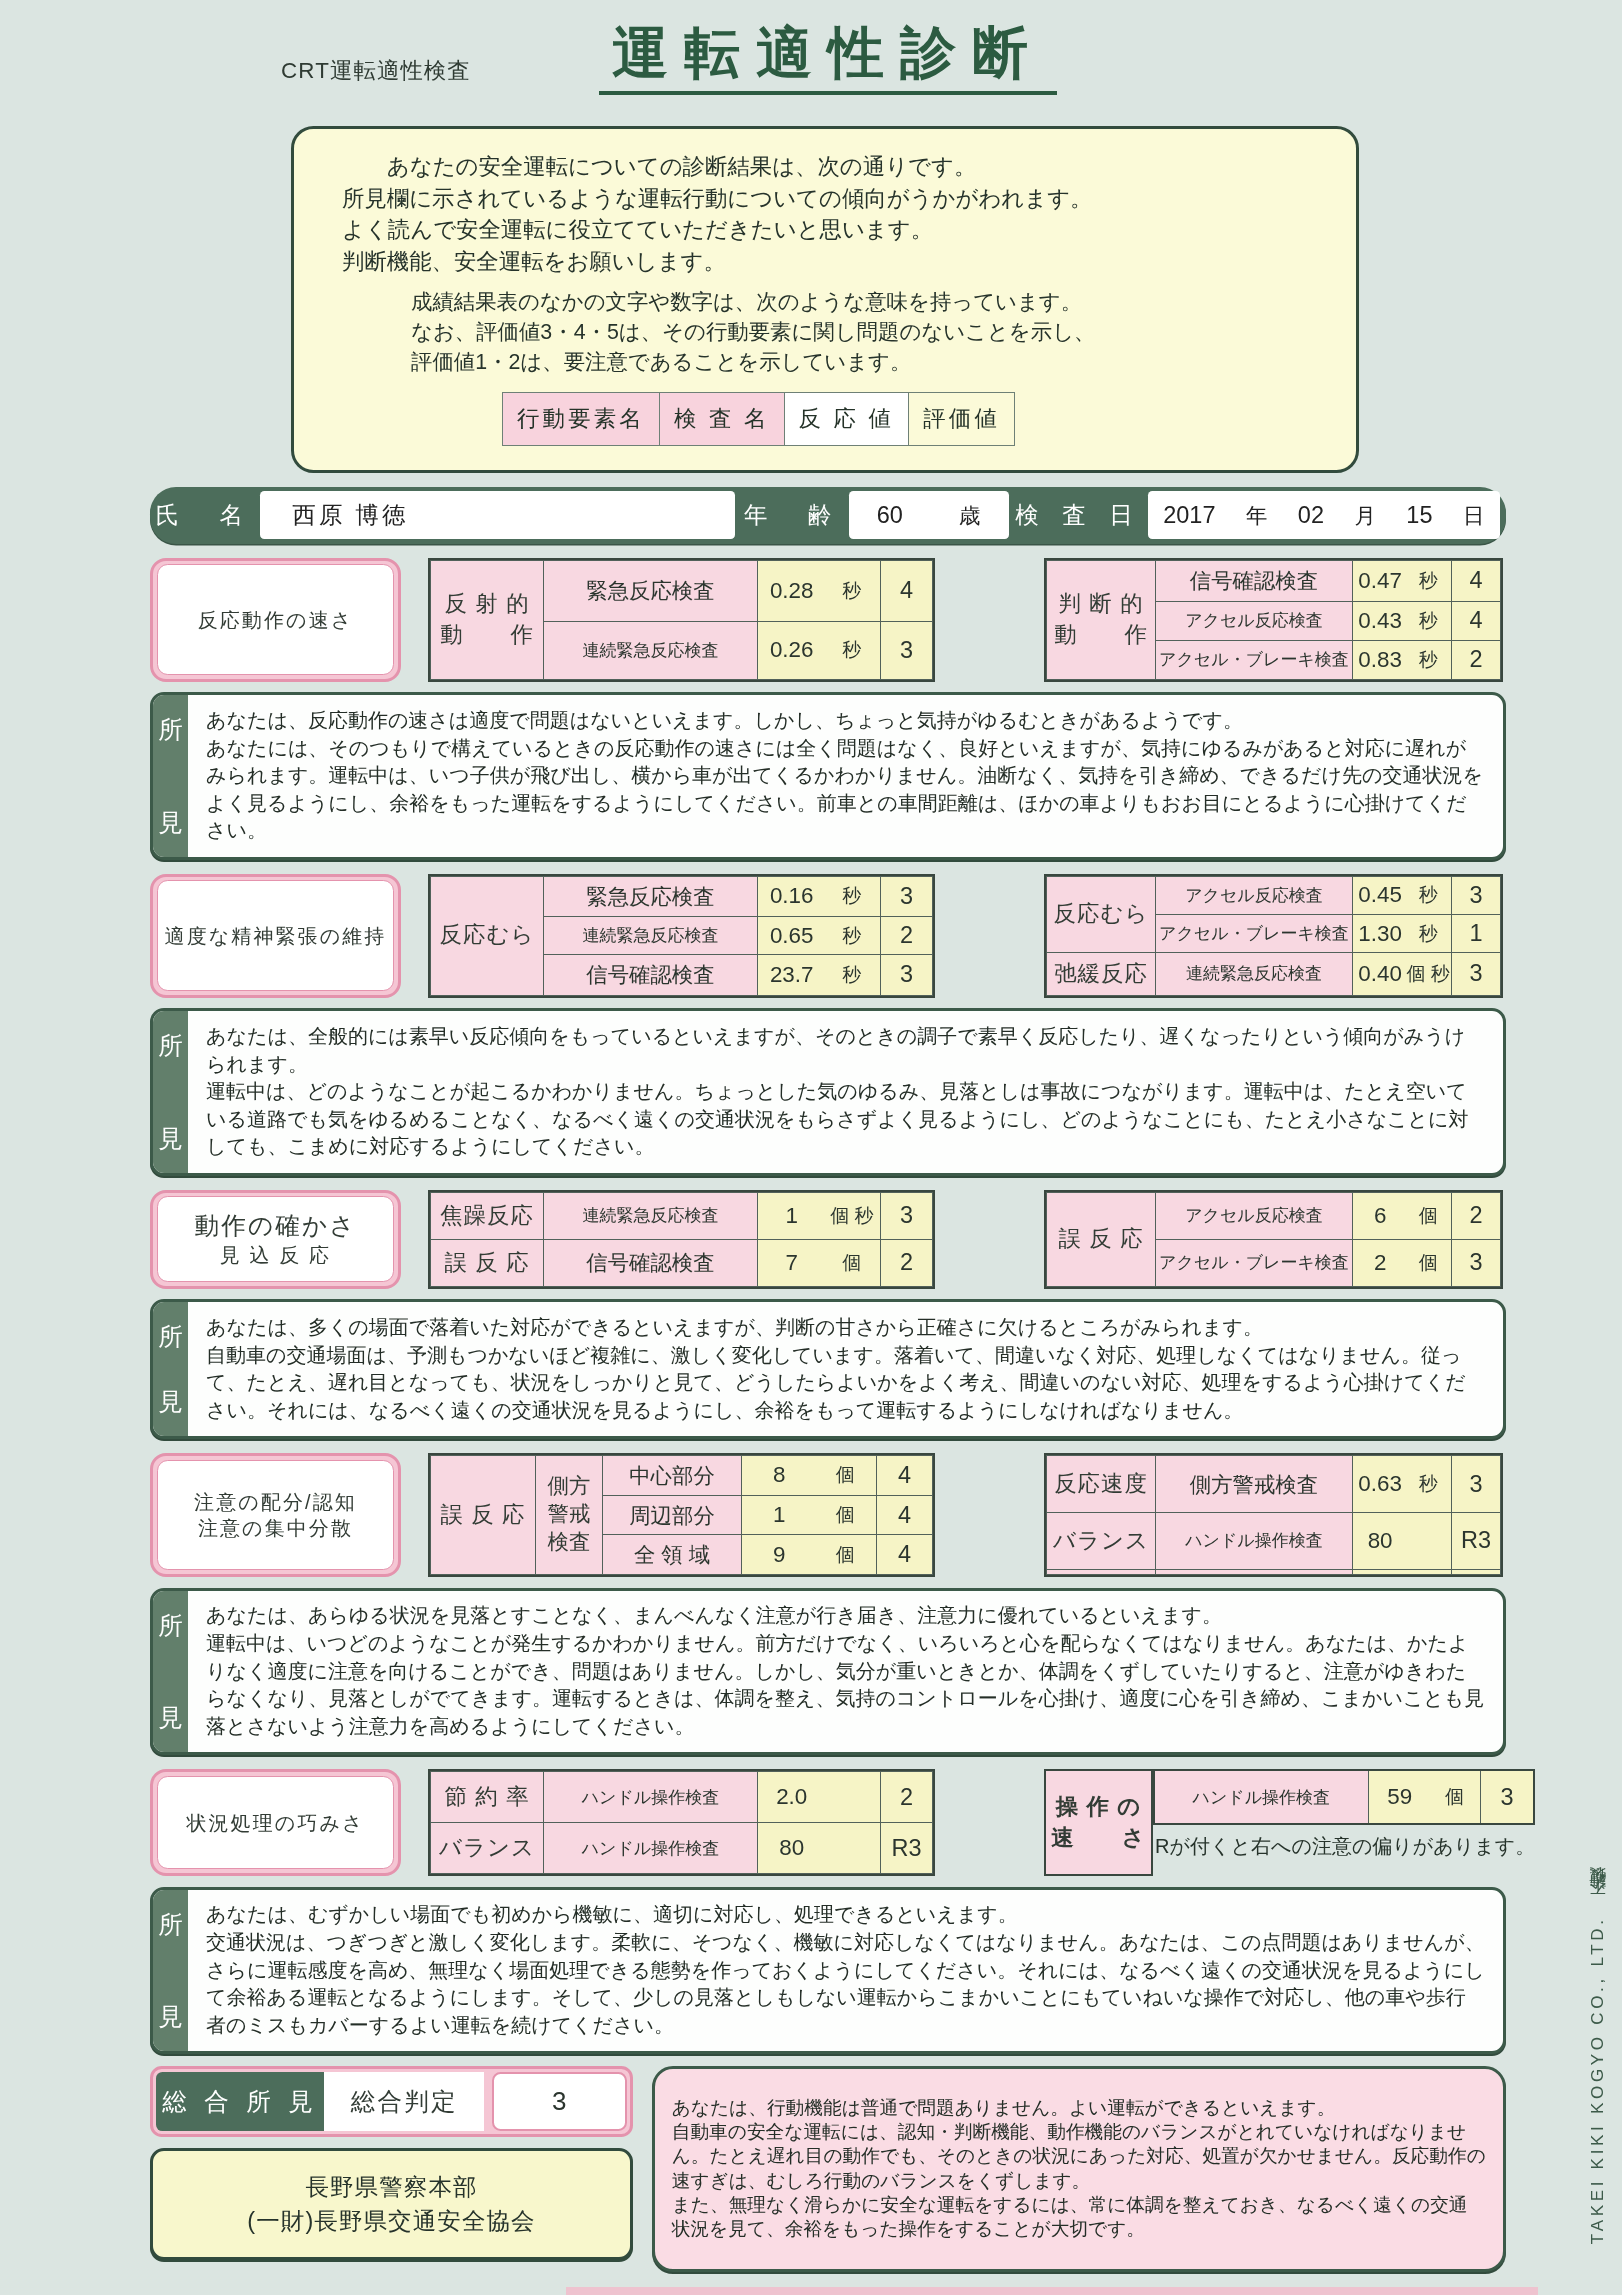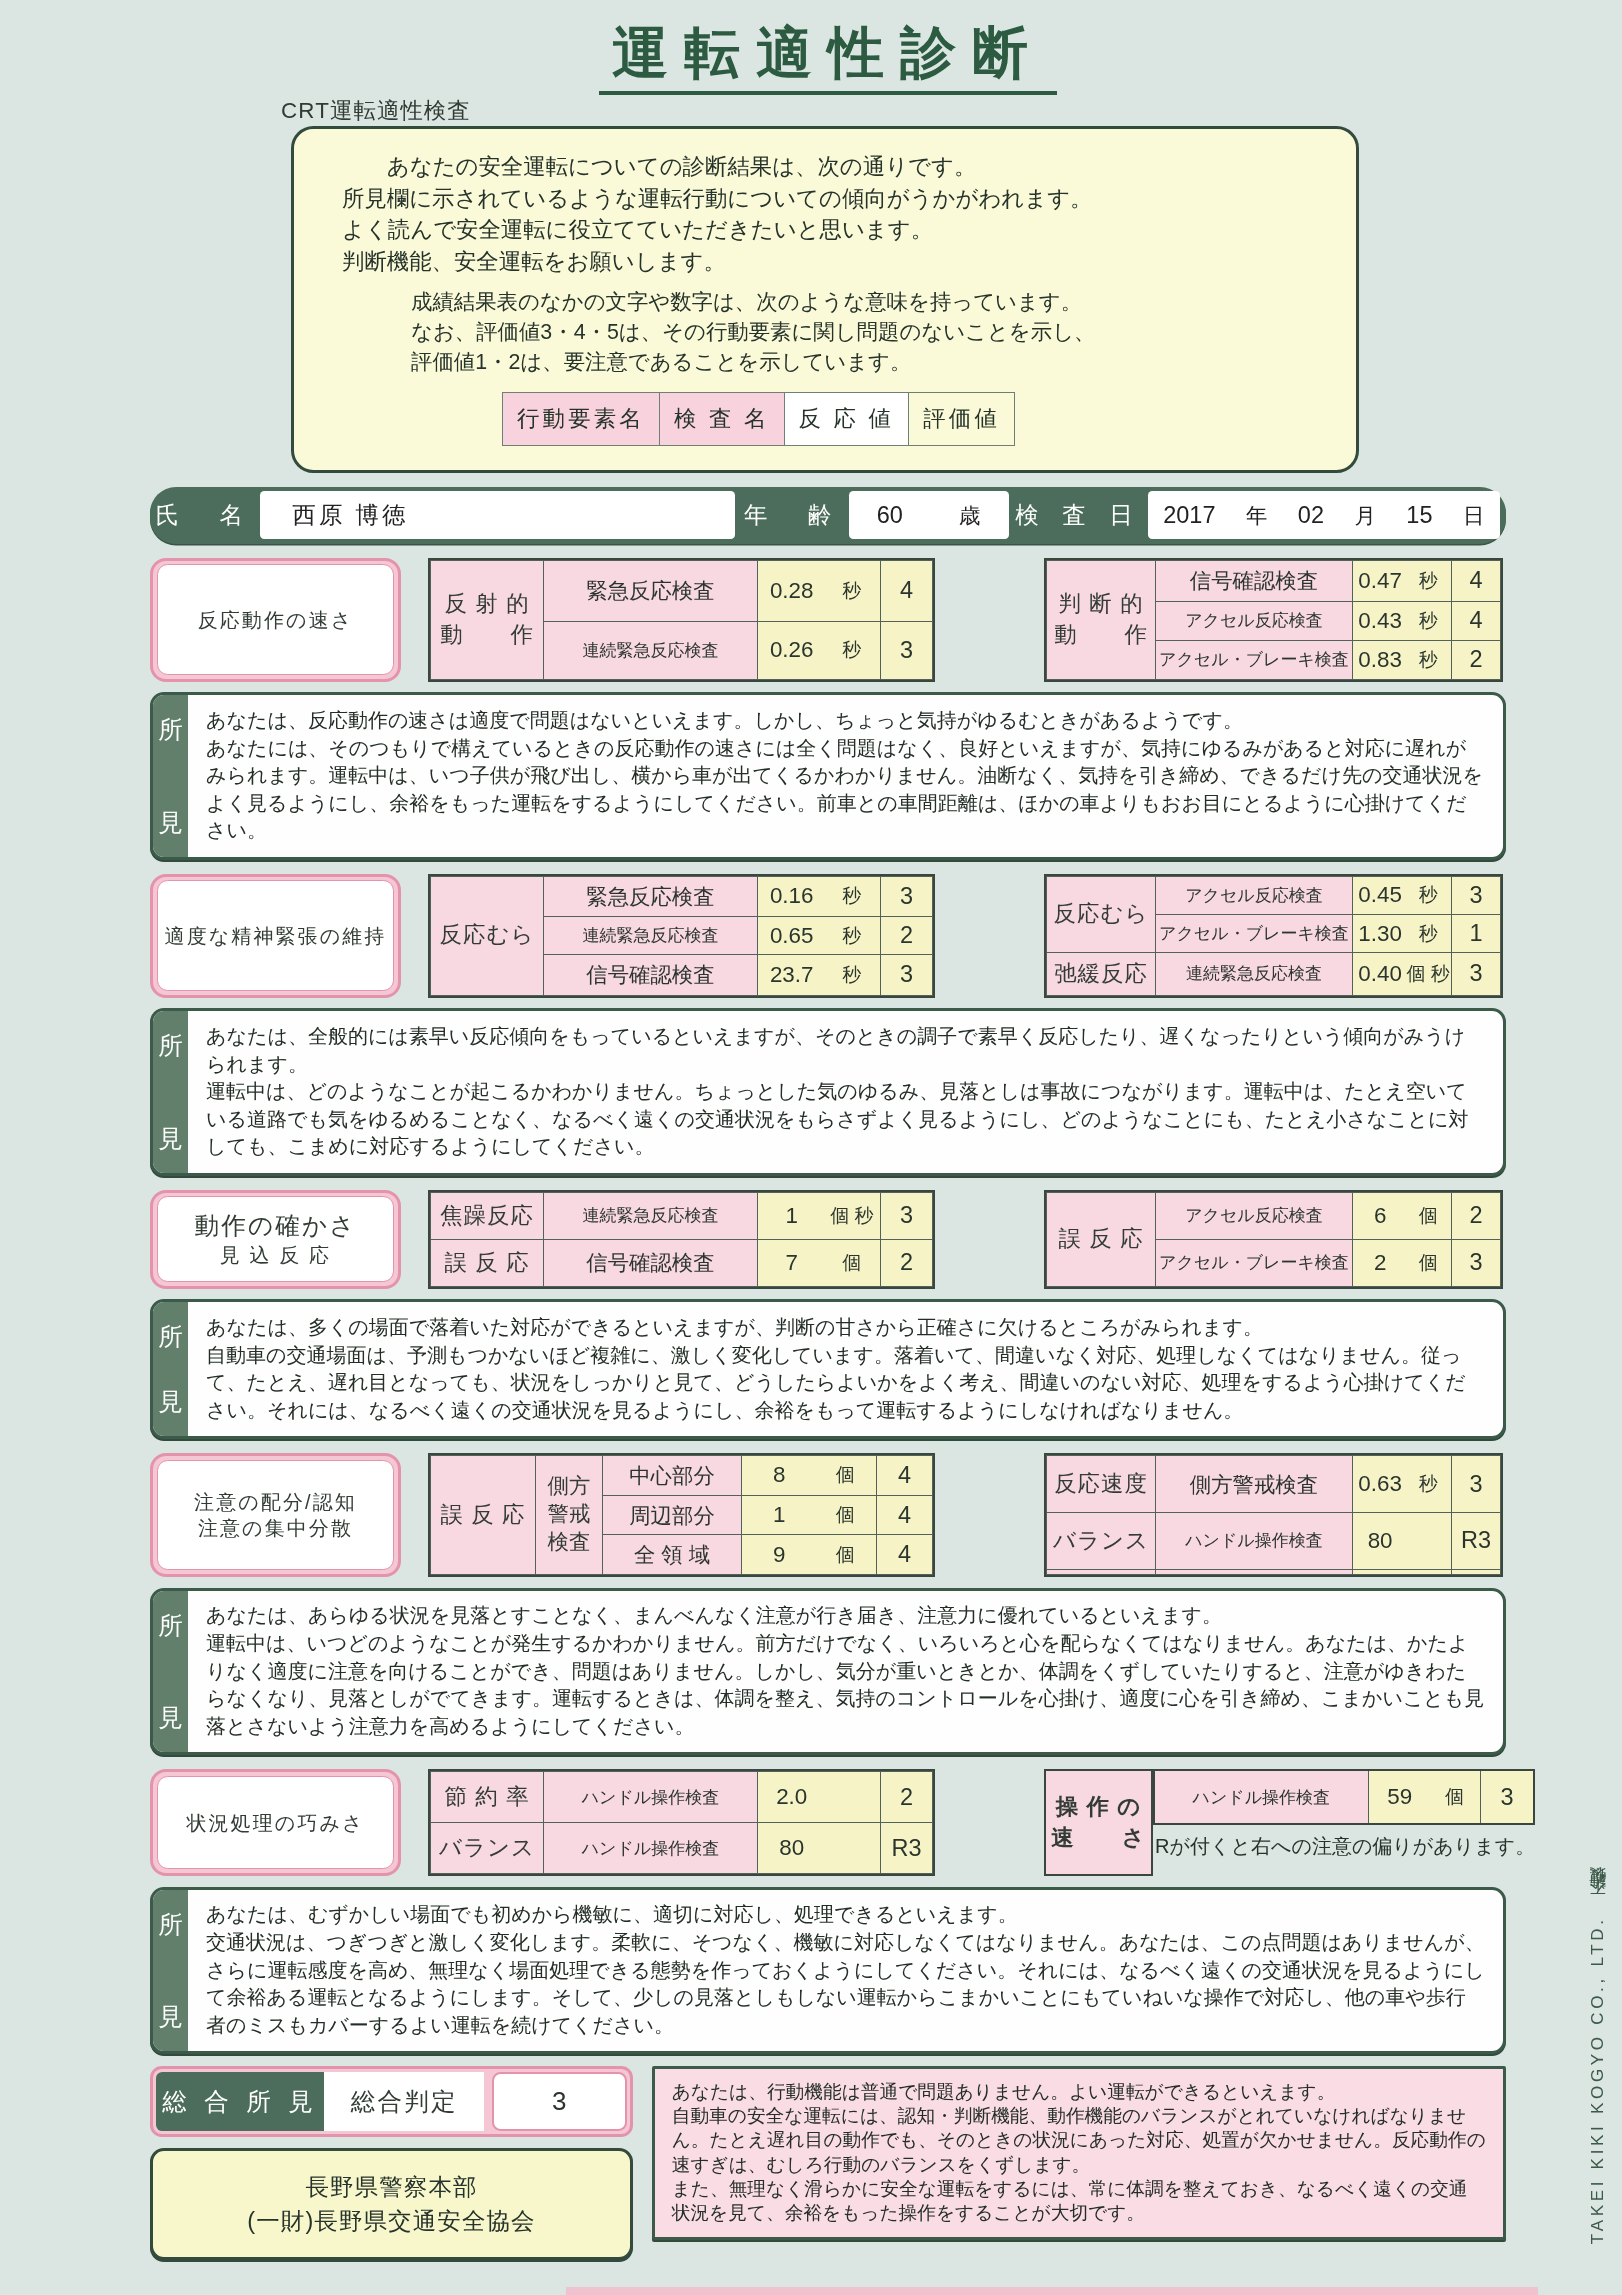--- a/index.html
+++ b/index.html
@@ -7,21 +7,21 @@
     width:1623px;height:2295px;
     background:#dbe5e1;
     overflow:hidden;position:relative;
     font-family:"Liberation Sans","DejaVu Sans",sans-serif;
     color:#1f2a24;
   }
   .content{padding:22.4px 117px 0 150px;position:relative;}
 
   
   .hdr{position:relative;height:91px;}
-  .crt-tag{position:absolute;left:131px;top:33px;font-size:22.4px;color:#2f3b33;letter-spacing:1.1px;margin-top:40px;}
+  .crt-tag{position:absolute;left:131px;top:33px;font-size:22.4px;color:#2f3b33;letter-spacing:1.1px;}
   .main-title{
     width:fit-content;margin:0 auto;
     font-size:56px;font-weight:bold;color:#2c5b41;
     letter-spacing:16px;border-bottom:4.3px solid #2c5b41;
     padding:0 13px 7.5px 13px;line-height:1.1;
   }
 
   
   .intro{
     margin:13px 0 0 141px;width:1068px;box-sizing:border-box;
@@ -139,22 +139,22 @@
     background:#ffffff;flex:1;margin-left:7.5px;border:2.1px solid #e493ad;border-radius:8.5px;
     display:flex;align-items:center;justify-content:center;font-size:26px;color:#2b352e;
   }
   .org-box{
     margin-top:10.7px;background:#f8f7cc;border:3.2px solid #324b3d;border-radius:14px;
     height:112px;box-sizing:border-box;padding-top:19px;text-align:center;
     box-shadow:0 2.1px 0 #324b3d;
   }
   .org-line{font-size:23.5px;color:#26332b;line-height:1.45;letter-spacing:1.1px;}
   .sum-text{
-    flex:1;margin-left:18.7px;background:#fadce4;border:3.2px solid #3c5a49;border-radius:2px;
-    padding:11px 17px;box-sizing:border-box;max-height:214px;overflow:hidden;
+    flex:1;margin-left:18.7px;background:#fadce4;border:3.2px solid #3c5a49;border-radius:21px;
+    padding:27px 17px;box-sizing:border-box;max-height:214px;overflow:hidden;
     box-shadow:0 2.1px 0 #324b3d;
   }
   .sum-text p{margin:0;font-size:18.7px;line-height:1.3;color:#242e27;}
 
   
   .sidenote{
     position:absolute;right:14px;bottom:51px;
     writing-mode:vertical-rl;transform:rotate(180deg);
     font-size:17px;color:#3c5a49;letter-spacing:3.7px;white-space:nowrap;
   }

